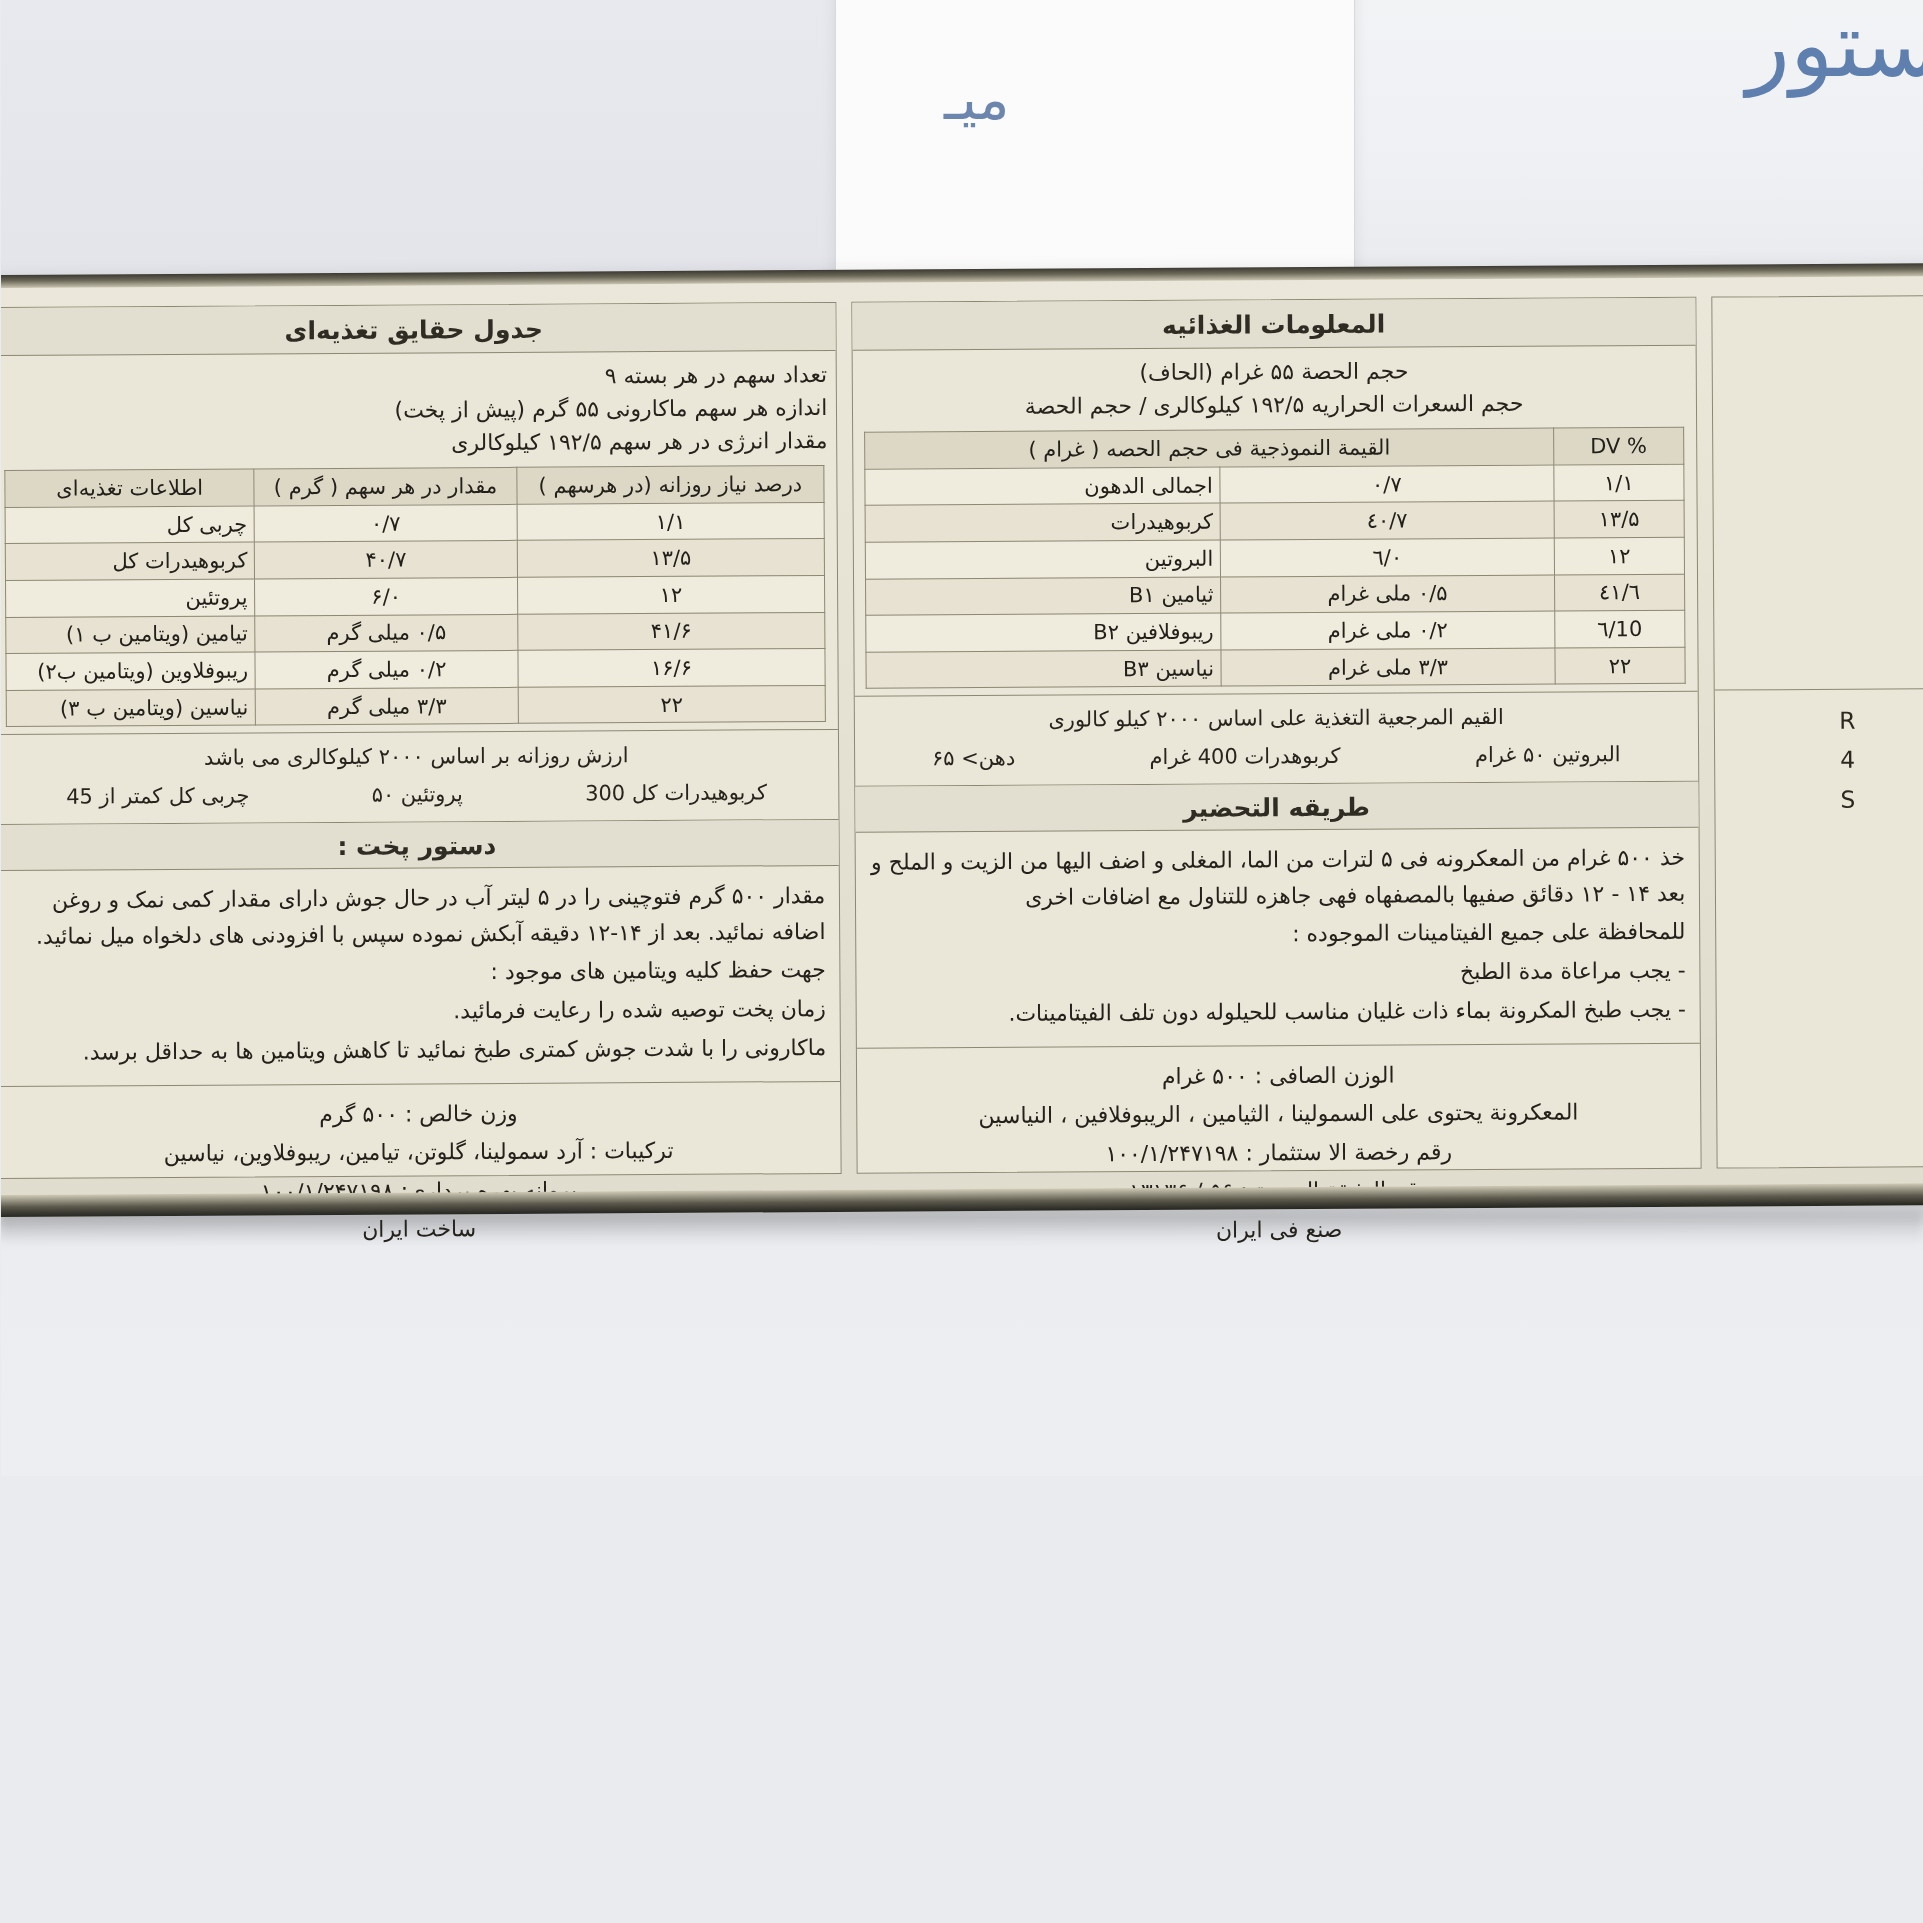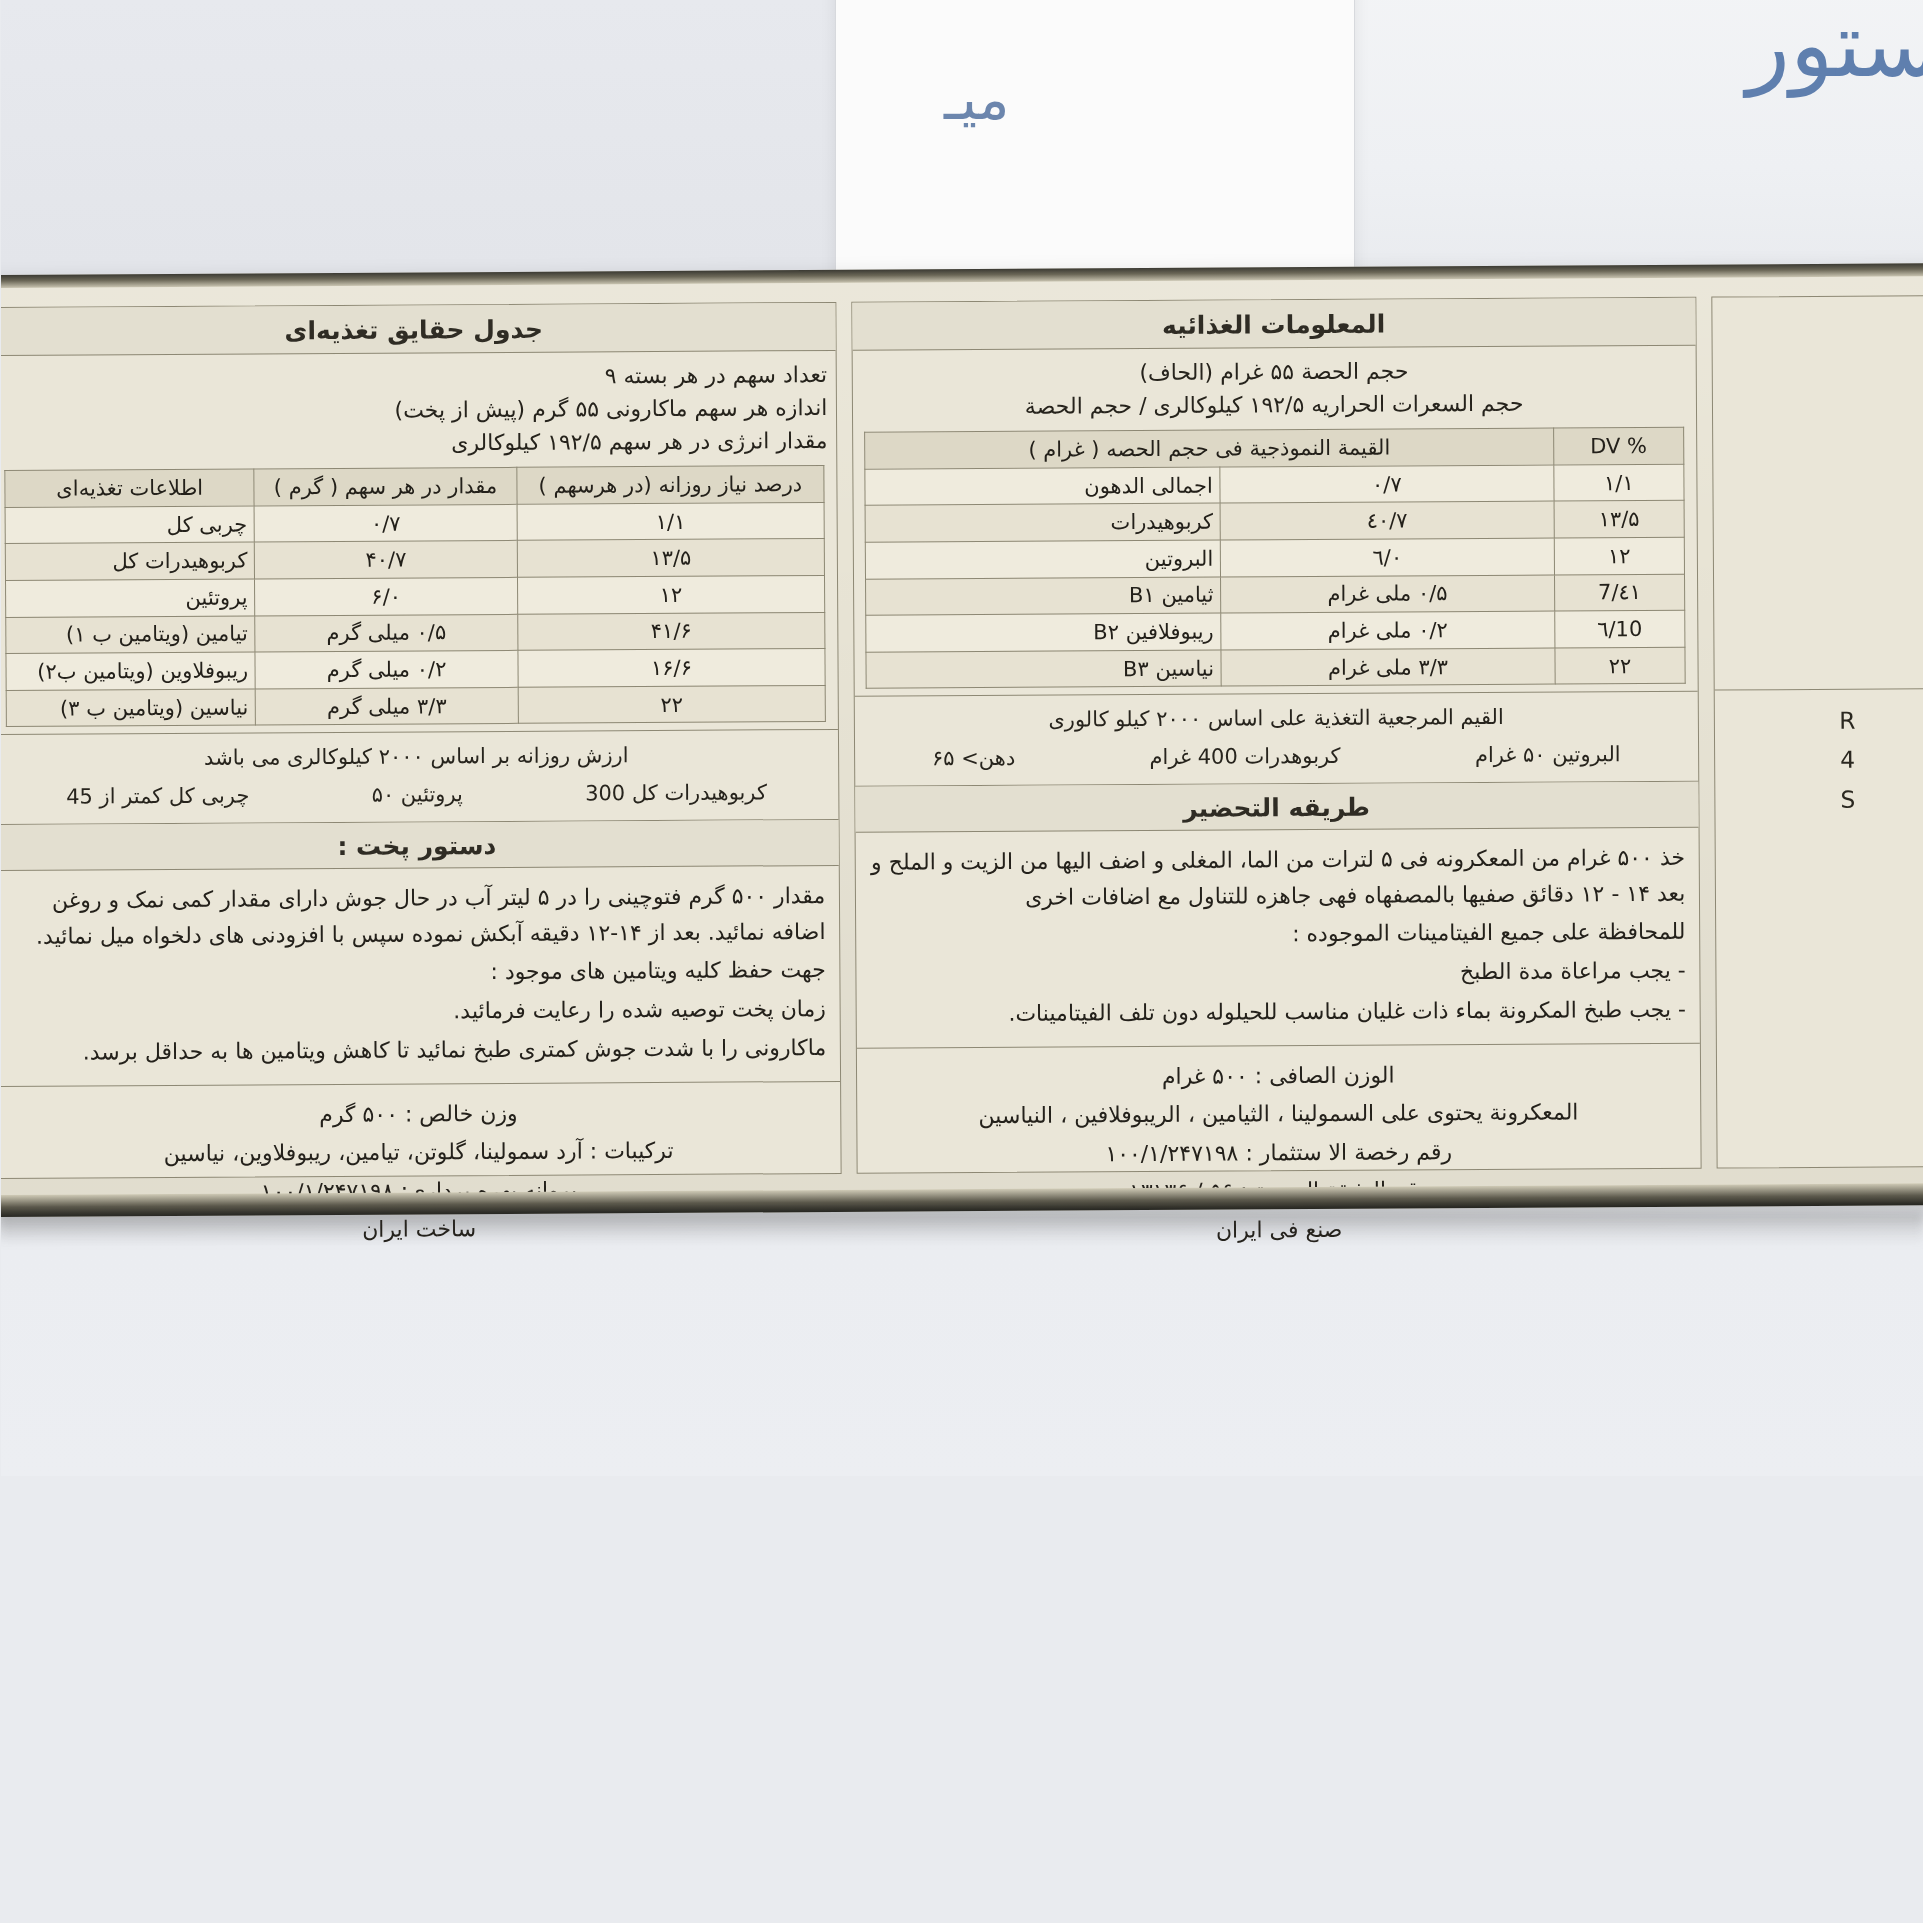--- a/index.html
+++ b/index.html
@@ -337,21 +337,21 @@
               <td>۱۳/۵</td>
               <td>٤٠/٧</td>
               <td class="name">کربوهیدرات</td>
             </tr>
             <tr>
               <td>۱۲</td>
               <td>٦/٠</td>
               <td class="name">البروتین</td>
             </tr>
             <tr>
-              <td>٤١/7</td>
+              <td>٤١/٦</td>
               <td>۰/۵ ملی غرام</td>
               <td class="name">ثیامین B۱</td>
             </tr>
             <tr>
               <td>10/٦</td>
               <td>۰/۲ ملی غرام</td>
               <td class="name">ریبوفلافین B۲</td>
             </tr>
             <tr>
               <td>۲۲</td>

